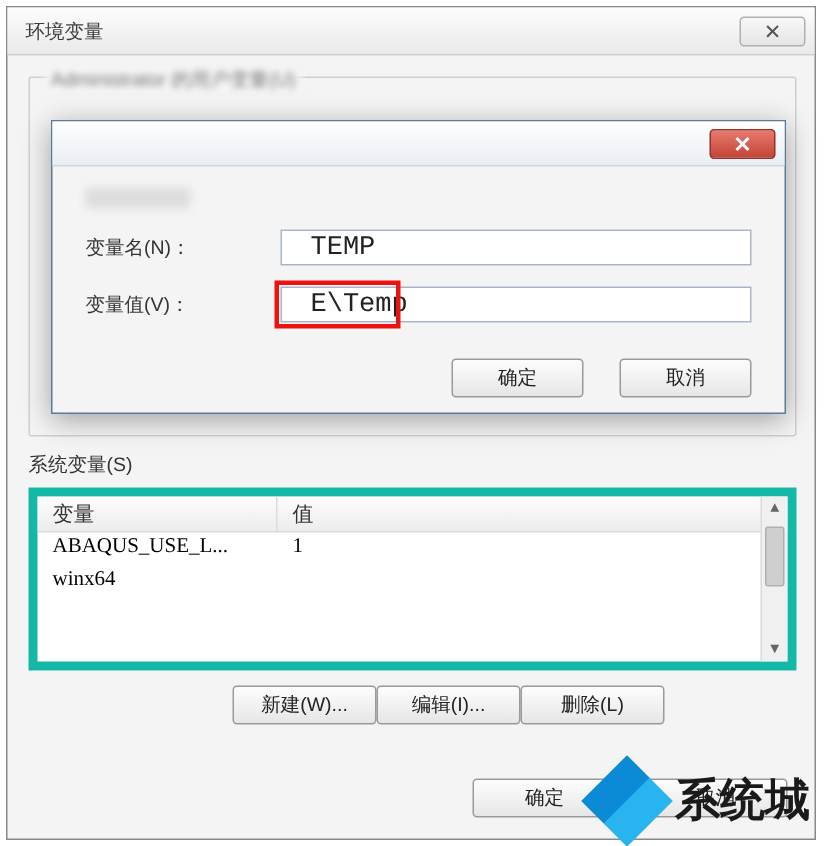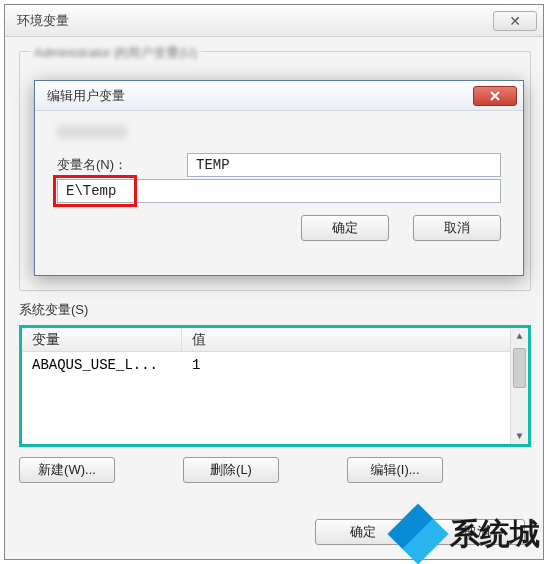--- a/index.html
+++ b/index.html
@@ -69,21 +69,21 @@
     left: 0; top: 250px;
     width: 424px; height: 200px;
   }
   .sys-label {
     color: #333;
     margin-bottom: 6px;
     filter: blur(0.3px);
   }
   .sys-list {
     width: 512px; height: 122px;
-    border: 3px solid #14b8a6;
+    border: 6px solid #14b8a6;
     background: #fff;
     font-family: "SimSun", "Courier New", monospace;
     font-size: 14px;
     position: relative;
     overflow: hidden;
   }
   .sys-header {
     height: 24px;
     background: linear-gradient(#fdfdfd,#ececec);
     border-bottom: 1px solid #dcdcdc;
@@ -110,27 +110,27 @@
     border-radius: 2px;
   }
   .sys-scroll .arr {
     position: absolute; left: 0; right: 0; height: 16px;
     display: flex; align-items: center; justify-content: center;
     color: #666; font-size: 10px;
   }
   .sys-scroll .arr.up { top: 0; }
   .sys-scroll .arr.dn { bottom: 0; }
   .sys-rows { padding: 2px 0; }
-  .sys-row { display: flex; height: 22px; align-items: center; }
+  .sys-row { display: flex; height: 22px; align-items: flex-start; font-family: Liberation Serif, serif; }
   .sys-row .n { width: 160px; padding-left: 10px; white-space: nowrap; overflow: hidden; }
   .sys-row .v { flex: 1; padding-left: 10px; white-space: nowrap; overflow: hidden; }
 
   .sys-buttons {
-    display: flex; gap: 18px;
-    justify-content: space-between;
+    display: flex; 
+    justify-content: flex-end;
     margin-top: 10px;
   }
   .win-btn {
     min-width: 96px; height: 26px;
     border: 1px solid #9a9a9a;
     border-radius: 3px;
     background: linear-gradient(#fdfdfd,#e6e6e6);
     display: flex; align-items: center; justify-content: center;
     font-size: 13px; color: #222;
     padding: 0 10px;
@@ -175,34 +175,34 @@
     padding: 14px 22px 10px 22px;
   }
   .blurline {
     height: 14px; width: 70px;
     background: #ddd; filter: blur(3px);
     margin-bottom: 14px;
     border-radius: 2px;
   }
   .form-row {
     display: flex; align-items: center;
-    margin-bottom: 2px;
+    margin-bottom: 14px;
   }
   .form-label {
     width: 130px;
     color: #333;
   }
   .form-input {
     flex: 1;
     height: 24px;
     border: 1px solid #a8b4c4;
     background: #fff;
-    padding: 2px 8px;
+    padding: 2px 19px;
     font-family: "SimSun","Courier New",monospace;
-    font-size: 14px;
+    font-size: 18px;
     color: #222;
   }
   .form-input-wrap {
     flex: 1;
     position: relative;
     display: flex;
   }
   .red-highlight {
     position: absolute;
     left: -4px; top: -4px;
@@ -275,64 +275,65 @@
         <div class="sys-header">
           <div class="sys-col name">变量</div>
           <div class="sys-col val">值</div>
         </div>
         <div class="sys-rows">
           <div class="sys-row">
             <div class="n">ABAQUS_USE_L...</div>
             <div class="v">1</div>
           </div>
           <div class="sys-row">
+            <div class="v">winx64</div>
           </div>
           <div class="sys-row">
           </div>
         </div>
         <div class="sys-scroll">
           <div class="arr up">▲</div>
           <div class="thumb"></div>
           <div class="arr dn">▼</div>
         </div>
       </div>
 
       <div class="sys-buttons">
         <div class="win-btn">新建(W)...</div>
+        <div class="win-btn">编辑(I)...</div>
         <div class="win-btn">删除(L)</div>
-        <div class="win-btn">编辑(I)...</div>
       </div>
     </div>
 
   </div>
 
   <div class="outer-bottom">
     <div class="win-btn">确定</div>
     <div class="win-btn">取消</div>
   </div>
 </div>
 
 <div class="modal">
   <div class="modal-titlebar">
-    <span class="modal-title">编辑用户变量</span>
     <div class="modal-close">
       <svg viewBox="0 0 12 12">
         <path d="M2 2 L10 10 M10 2 L2 10" stroke="#fff" stroke-width="2" fill="none"></path>
       </svg>
     </div>
   </div>
   <div class="modal-body">
     <div class="blurline"></div>
 
     <div class="form-row">
       <div class="form-label">变量名(N)：</div>
       <input class="form-input" value="TEMP" style="">
     </div>
 
     <div class="form-row">
+      <div class="form-label">变量值(V)：</div>
       <div class="form-input-wrap">
         <input class="form-input" value="E\Temp" style="">
         <div class="red-highlight"></div>
       </div>
     </div>
   </div>
   <div class="modal-buttons">
     <div class="win-btn" style="min-width:88px">确定</div>
     <div class="win-btn" style="min-width:88px">取消</div>
   </div>

